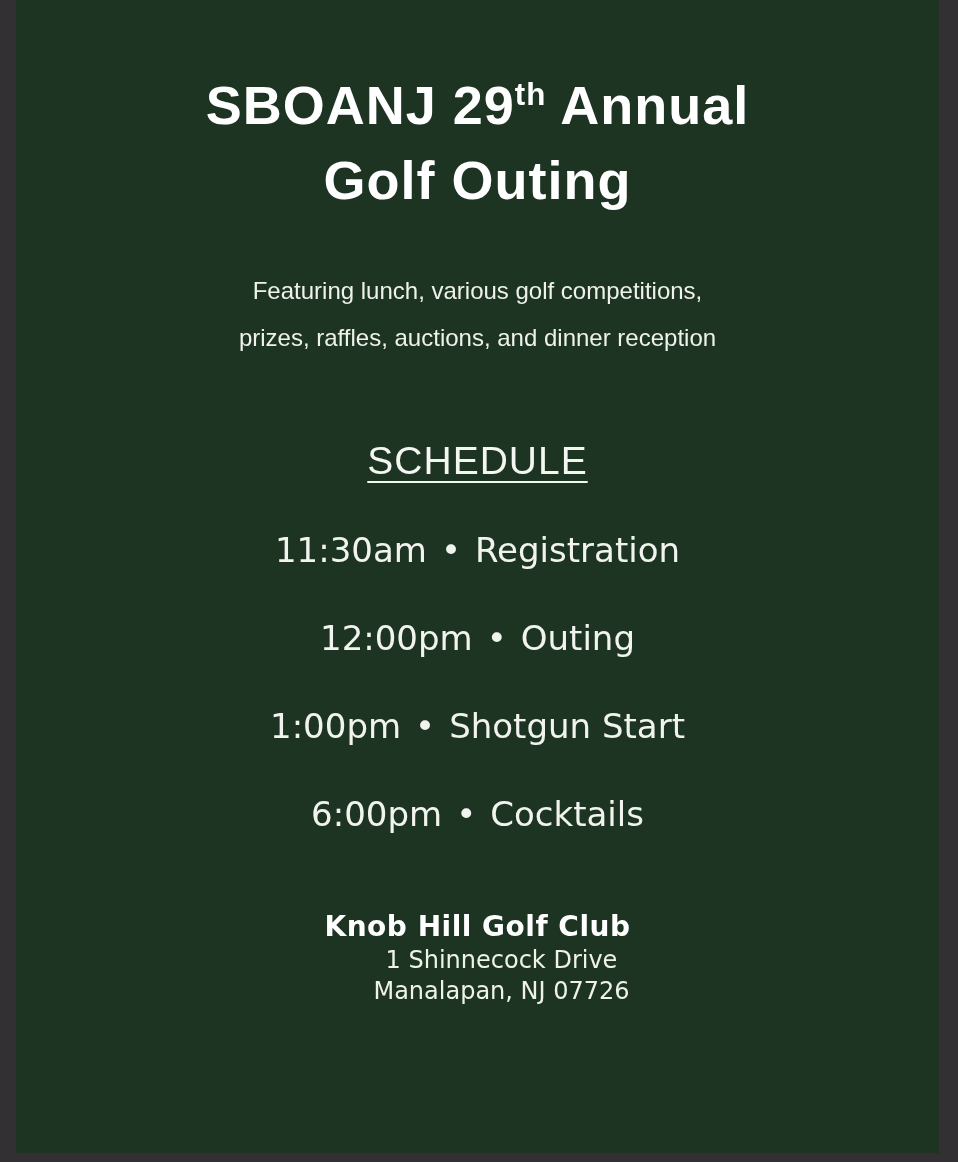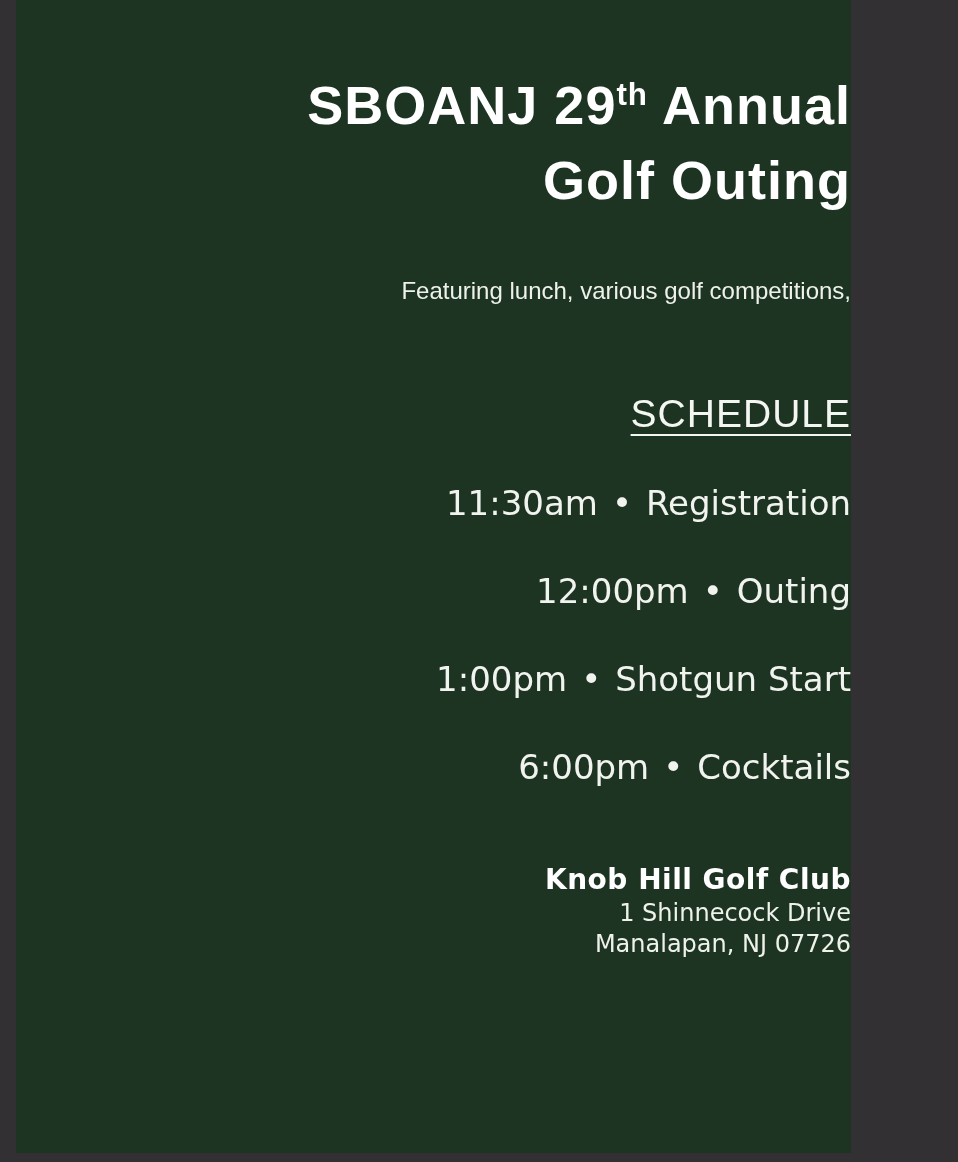--- a/index.html
+++ b/index.html
@@ -10,25 +10,25 @@
     width: 958px;
     height: 1162px;
     background: #323033;
     overflow: hidden;
     font-family: "DejaVu Sans", sans-serif;
   }
   .flyer-card {
     position: absolute;
     left: 16px;
     top: 0;
-    width: 835px;
+    width: 923px;
     height: 1153px;
     background: #1e3423;
     color: #f1f4ee;
-    text-align: right;
+    text-align: center;
     overflow: hidden;
   }
   .flyer-title {
     margin: 68px 0 0 0;
     font-family: "Liberation Sans", sans-serif;
     font-weight: 700;
     font-size: 54px;
     line-height: 75px;
     letter-spacing: 1px;
     color: #ffffff;
@@ -97,20 +97,21 @@
 
   <h1 class="flyer-title">
     <span><span>SBOANJ 29</span><sup>th</sup><span> Annual</span></span>
     <br>
     <span>Golf Outing</span>
   </h1>
 
   <p class="flyer-subtitle">
     <span>Featuring lunch, various golf competitions,</span>
     <br>
+    <span>prizes, raffles, auctions, and dinner reception</span>
   </p>
 
   <h2 class="schedule-heading">SCHEDULE</h2>
 
   <ul class="schedule-list">
     <li class="schedule-item">
       <span>11:30am</span><span class="sep">•</span><span>Registration</span>
     </li>
     <li class="schedule-item">
       <span>12:00pm</span><span class="sep">•</span><span>Outing</span>

